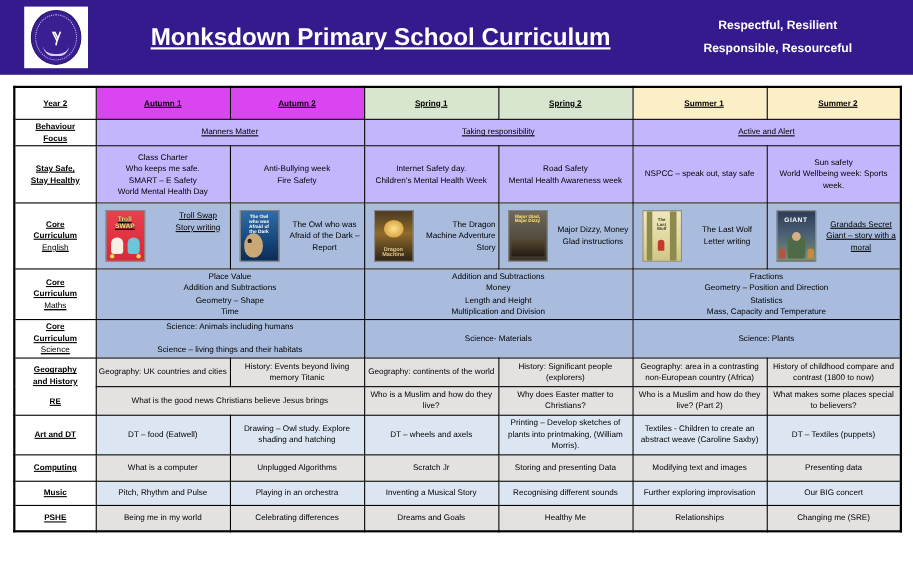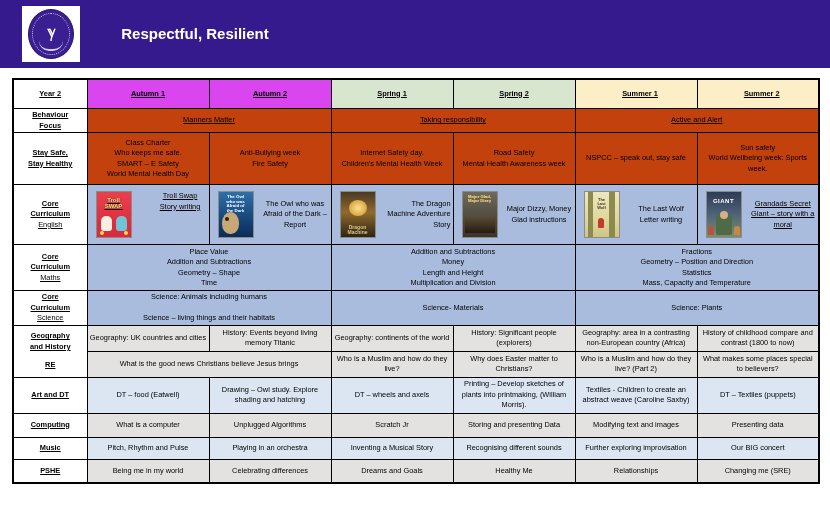--- a/index.html
+++ b/index.html
@@ -78,21 +78,21 @@
     text-decoration: underline;
     padding-left: 30px;
     padding-right: 10px;
     white-space: nowrap;
   }
   #banner-motto {
     flex: 0 0 auto;
     width: 230px;
     text-align: center;
     color: #ffffff;
-    font-size: 15px;
+    font-size: 11px;
     font-weight: bold;
     line-height: 1.9;
     padding-right: 8px;
   }
 
   
   #grid-wrap {
     padding: 10px 12px 0 12px;
     box-sizing: border-box;
   }
@@ -141,21 +141,21 @@
   td.yearlabel {
     font-size: 8.5px;
     font-weight: bold;
     text-decoration: underline;
     background: #ffffff;
   }
 
   td.banded        { background: #a9bcdd; }   
   td.grey          { background: #e4e1e1; }   
   td.lightblue     { background: #dce6f2; }   
-  td.white         { background: #c2410c; }
+  td.white         { background: #c4b5fd; }
 
   td.focus {
     font-size: 9px;
     text-decoration: underline;
     height: 17px;
   }
   .cover-img {
     width: 34px;
     height: 45px;
     margin: 0 auto;
@@ -209,22 +209,24 @@
 </head>
 <body>
 
 <div id="banner">
   <div id="logo-box">
     <div id="logo-seal">
       <span class="seal-mark">ℽ</span>
       <span class="seal-base"></span>
     </div>
   </div>
+  <div id="banner-title">Monksdown Primary School Curriculum</div>
   <div id="banner-motto">
     <div>Respectful, Resilient</div>
+    <div>Responsible, Resourceful</div>
   </div>
 </div>
 
 <div id="grid-wrap">
 <table class="curriculum">
   <colgroup>
     <col style="width:74px">
     <col style="width:122px">
         <col style="width:122px">
     <col style="width:122px">

